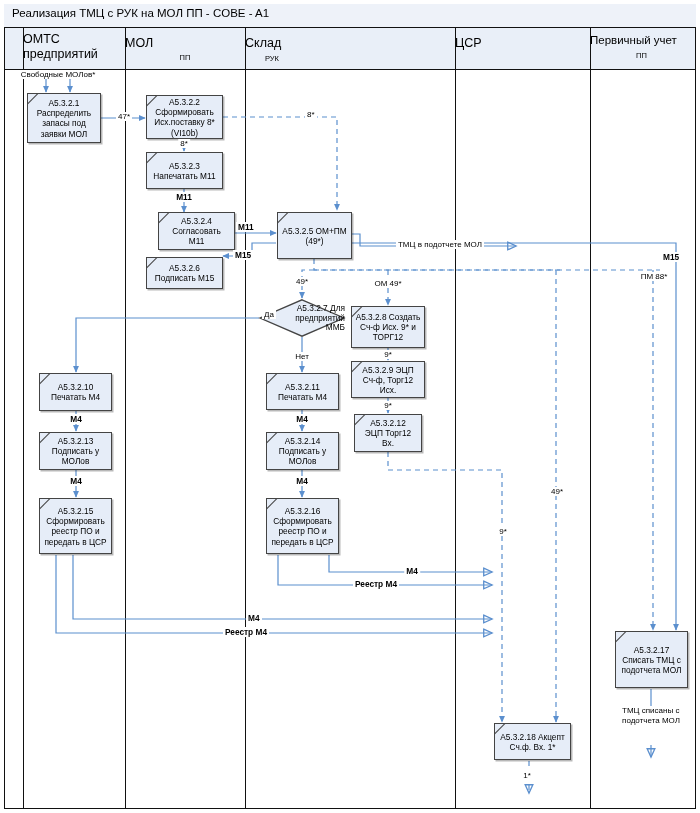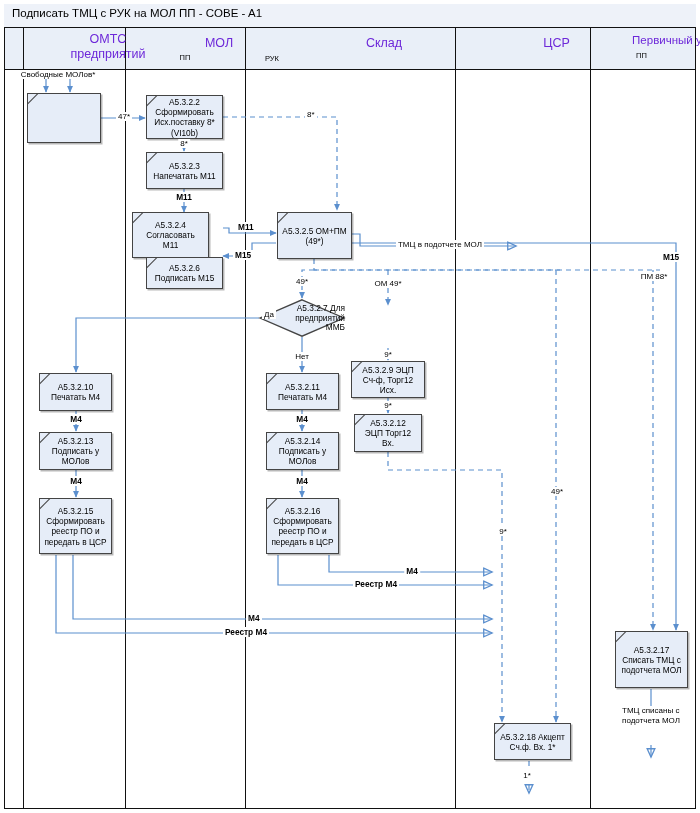--- a/index.html
+++ b/index.html
@@ -9,21 +9,21 @@
   
   .outer-frame{position:absolute;left:4px;top:4px;width:692px;height:805px;border:1px solid #111;box-sizing:border-box;}
   .title-bar{position:absolute;left:4px;top:4px;width:692px;height:24px;
              box-sizing:border-box;border-bottom:1px solid #111;background:#eef2f9;}
   .title-text{position:absolute;left:12px;top:7px;font-size:11.5px;color:#000;white-space:nowrap;}
 
   
   .lane-header-row{position:absolute;left:5px;top:28px;width:690px;height:42px;background:#e9eff8;border-bottom:1px solid #111;box-sizing:border-box;}
   .lane{position:absolute;top:28px;height:780px;box-sizing:border-box;border-right:1px solid #111;}
   .lane-head{position:absolute;top:28px;height:42px;box-sizing:border-box;}
-  .lane-title{position:absolute;width:100%;text-align:center;font-size:12.5px;color:#6d28d9;line-height:14px;margin-left:34px;}
+  .lane-title{position:absolute;width:100%;text-align:left;font-size:12.5px;color:#000000;line-height:14px;}
   .lane-sub{position:absolute;width:100%;text-align:center;font-size:7.5px;color:#000;}
 
   
   .node{position:absolute;box-sizing:border-box;background:#e6edf8;border:1.4px solid #444;
         box-shadow:1.5px 1.5px 0 rgba(0,0,0,.28);}
   .node .corner{position:absolute;left:0;top:0;width:11px;height:11px;overflow:hidden;}
   .node .corner:before{content:"";position:absolute;left:-1px;top:10px;width:16px;height:1.2px;
         background:#444;transform:rotate(-45deg);transform-origin:left center;}
   .node .txt{position:absolute;left:2px;right:2px;top:50%;transform:translateY(-50%);
         text-align:center;font-size:8.3px;line-height:10.2px;color:#000;}
@@ -40,21 +40,21 @@
   .lbl.b{font-weight:bold;font-size:8.3px;}
   .lbl.c{transform:translateX(-50%);}
 </style>
 </head>
 <body>
 
 <div id="page">
 
   <div class="outer-frame"></div>
   <div class="title-bar"></div>
-  <div class="title-text">Подписать ТМЦ с РУК на МОЛ ПП - COBE - A1</div>
+  <div class="title-text">Реализация ТМЦ с РУК на МОЛ ПП - COBE - A1</div>
 
   <div class="lane-header-row"></div>
 
   <div class="lane" style="left:23px;width:0;border-right:1px solid #111;"></div>
   <div class="lane" style="left:125px;width:0;"></div>
   <div class="lane" style="left:245px;width:0;"></div>
   <div class="lane" style="left:455px;width:0;"></div>
   <div class="lane" style="left:590px;width:0;"></div>
 
   <div class="lane-head" style="left:23px;width:102px;">
@@ -143,47 +143,52 @@
       <path d="M651,689 L651,710"></path>
       <path d="M651,745 L651,757" marker-end="url(#ahh)"></path>
 
       <path d="M529,761 L529,770" stroke-dasharray="5,4"></path>
       <path d="M529,785 L529,793" stroke-dasharray="5,4" marker-end="url(#ahh)"></path>
     </g>
   </svg>
 
   <div class="node" style="left:27px;top:93px;width:74px;height:50px;">
     <span class="corner"></span>
+    <span class="txt">A5.3.2.1<br>Распределить<br>запасы под<br>заявки МОЛ</span>
   </div>
 
   <div class="node" style="left:146px;top:95px;width:77px;height:44px;">
     <span class="corner"></span>
     <span class="txt">A5.3.2.2<br>Сформировать<br>Исх.поставку 8*<br>(VI10b)</span>
   </div>
 
   <div class="node" style="left:146px;top:152px;width:77px;height:37px;">
     <span class="corner"></span>
     <span class="txt">A5.3.2.3<br>Напечатать M11</span>
   </div>
 
-  <div class="node" style="left:132px;top:212px;width:77px;height:46px;padding-left:12px;">
+  <div class="node" style="left:158px;top:212px;width:77px;height:38px;padding-left:12px;">
     <span class="corner"></span>
     <span class="txt">A5.3.2.4<br>Согласовать<br>M11</span>
   </div>
 
   <div class="node" style="left:146px;top:257px;width:77px;height:32px;">
     <span class="corner"></span>
     <span class="txt">A5.3.2.6<br>Подписать M15</span>
   </div>
 
   <div class="node" style="left:277px;top:212px;width:75px;height:47px;">
     <span class="corner"></span>
     <span class="txt">A5.3.2.5 ОМ+ПМ<br>(49*)</span>
   </div>
 
+  <div class="node" style="left:351px;top:306px;width:74px;height:42px;">
+    <span class="corner"></span>
+    <span class="txt">A5.3.2.8 Создать<br>Сч-ф Исх. 9* и<br>ТОРГ12</span>
+  </div>
 
   <div class="node" style="left:351px;top:361px;width:74px;height:37px;">
     <span class="corner"></span>
     <span class="txt">A5.3.2.9 ЭЦП<br>Сч-ф, Торг12<br>Исх.</span>
   </div>
 
   <div class="node" style="left:354px;top:414px;width:68px;height:38px;">
     <span class="corner"></span>
     <span class="txt">A5.3.2.12<br>ЭЦП Торг12<br>Вх.</span>
   </div>

